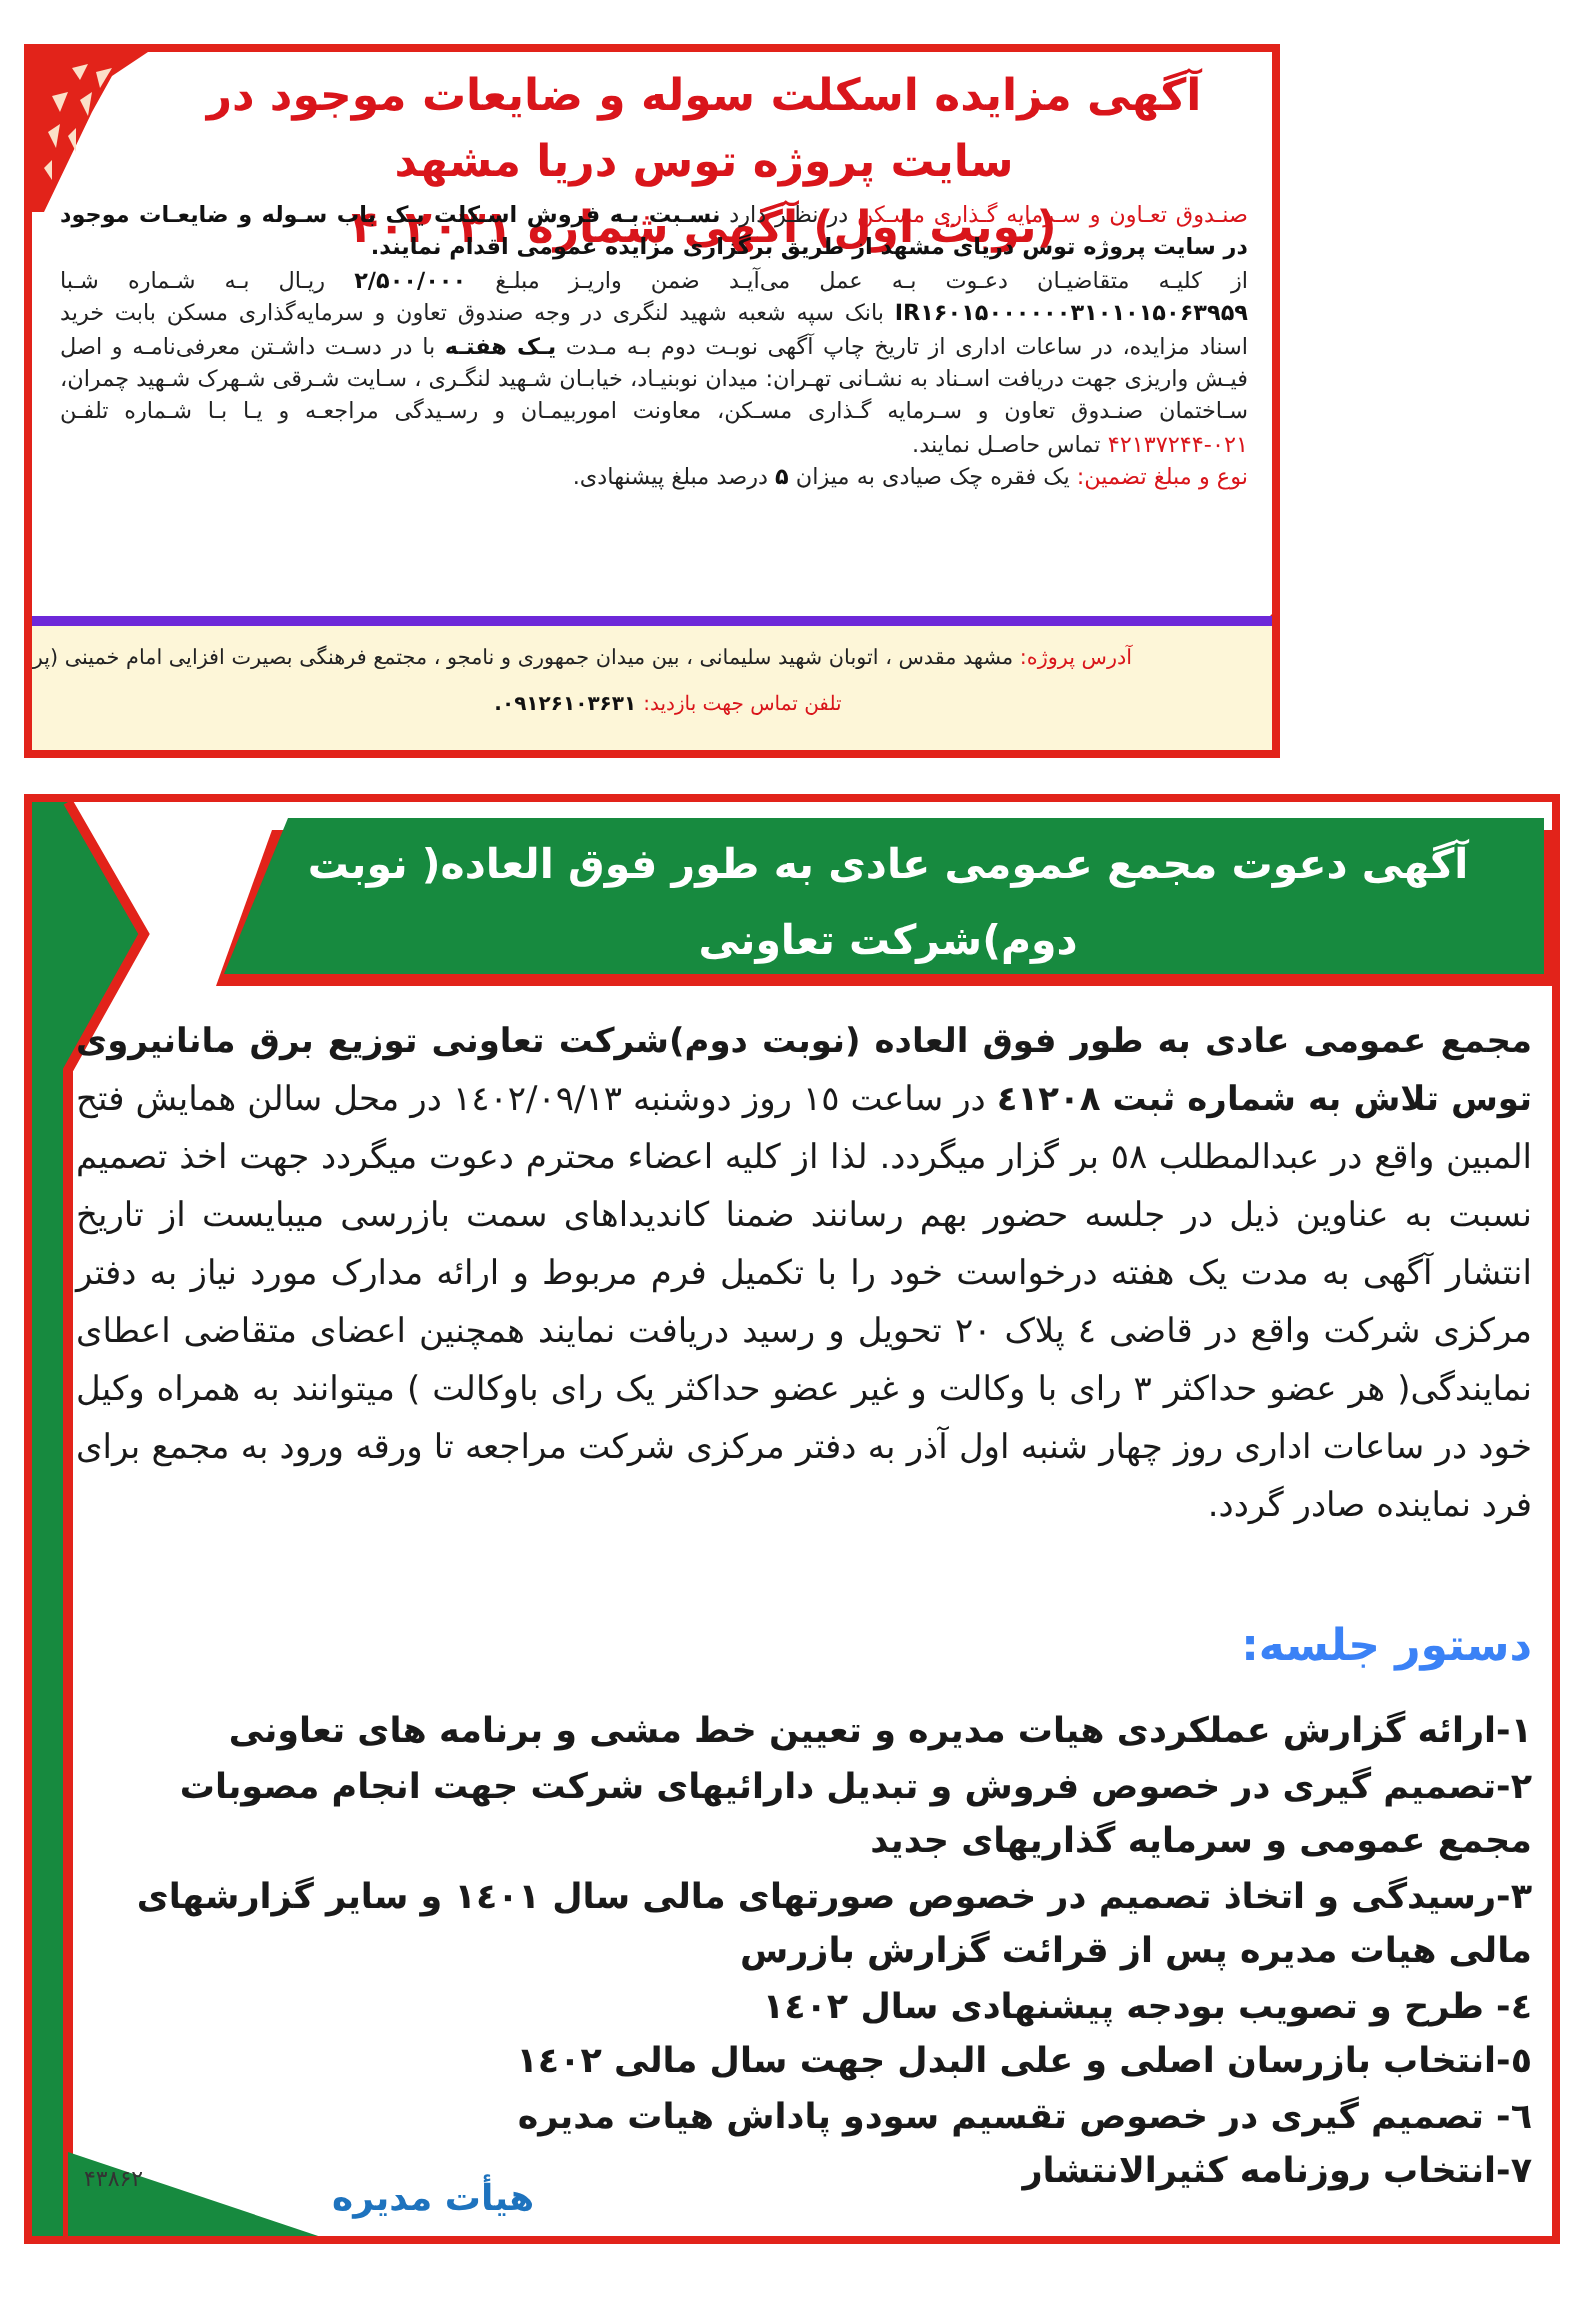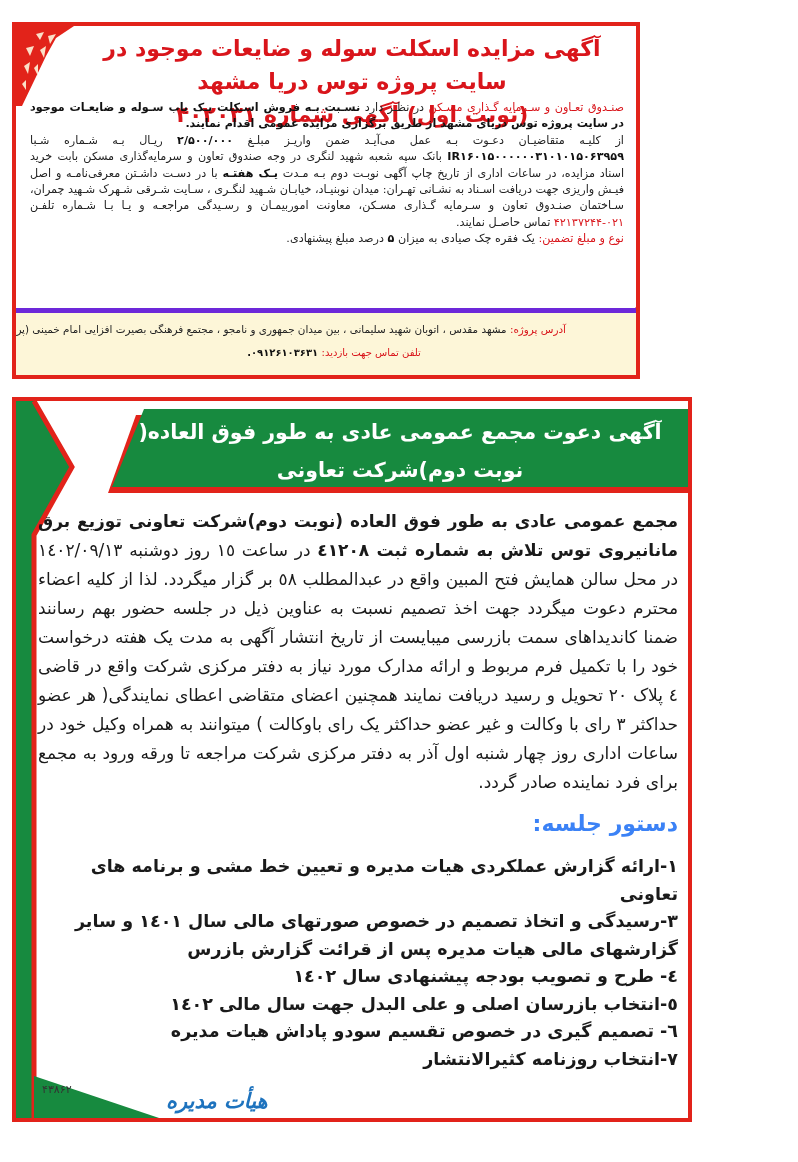--- a/index.html
+++ b/index.html
@@ -12,30 +12,30 @@
   .ad1 .title { position:absolute; left:60px; right:8px; top:6px; text-align:center; direction:rtl; color:#d9151b; font-weight:bold; font-size:22px; line-height:33px; }
   .ad1 .body { position:absolute; left:14px; right:12px; top:74px; direction:rtl; text-align:justify; font-size:11.2px; line-height:16.4px; color:#222; }
   .ad1 .body p { margin:0; }
   .ad1 .bold { font-weight:bold; color:#111; }
   .ad1 .red { color:#d9151b; font-weight:normal; }
   .ad1 .footer { position:absolute; left:0; right:0; bottom:0; height:62px; background:#fdf6d8; border-top:5px solid #6d28d9; direction:rtl; }
   .ad1 .footer .addr { position:absolute; right:70px; top:10px; font-size:10.4px; color:#222; white-space:nowrap; }
   .ad1 .footer .phone { position:absolute; left:0; right:0; top:34px; text-align:center; font-size:10px; color:#222;margin-left:16px; }
 
   
-  .ad2 { position:absolute; left:12px; top:397px; width:680px; height:725px; border:4px solid #e2231a; box-sizing:border-box; background:#fff; overflow:hidden; }
+  .ad2 { position:absolute; left:12px; top:397px; width:768px; height:725px; border:4px solid #e2231a; box-sizing:border-box; background:#fff; overflow:hidden; }
   .ad2 .deco { position:absolute; left:0; top:0; width:768px; height:725px; }
   .ad2 .banner-title { position:absolute; left:110px; right:14px; top:8px; height:82px; direction:rtl; text-align:center; color:#ffffff; font-weight:bold; font-size:20.5px; line-height:38px; padding-top:4px; }
   .ad2 .intro { position:absolute; left:22px; right:10px; top:106px; direction:rtl; text-align:justify; font-size:17px; line-height:29px; color:#1a1a1a; }
   .ad2 .intro .strong { font-weight:bold; }
   .ad2 .agenda-head { position:absolute; right:10px; top:410px; direction:rtl; color:#3b82f6; font-weight:bold; font-size:22px; }
   .ad2 .agenda { position:absolute; left:22px; right:10px; top:452px; direction:rtl; font-size:17.5px; line-height:27.5px; font-weight:bold; color:#1a1a1a; }
   .ad2 .agenda div { margin:0; }
   .ad2 .code { position:absolute; left:26px; top:682px; font-size:11px; color:#333; letter-spacing:1px; }
-  .ad2 .signature { position:absolute; left:150px; top:688px; color:#1e73be; font-weight:bold; font-size:21px; direction:rtl;font-style:italic; }
+  .ad2 .signature { position:absolute; left:150px; top:688px; color:#1e73be; font-weight:bold; font-size:18px; direction:rtl; }
 </style>
 </head>
 <body>
 
 <div class="ad1">
   <svg class="corner-tl" viewBox="0 0 58 80">
     <polygon points="0,0 58,0 40,12 30,30 18,55 6,80 0,80" fill="#e2231a"></polygon>
     <g fill="#fbe0c8">
       <polygon points="20,8 28,6 24,14"></polygon>
         <polygon points="32,10 40,8 34,18"></polygon>
@@ -102,20 +102,21 @@
   </div>
 
   <div class="intro">
     <span class="strong">مجمع عمومی عادی به طور فوق العاده (نوبت دوم)شرکت تعاونی توزیع برق مانانیروی توس تلاش به شماره ثبت ٤١٢٠٨</span><span> در ساعت ١٥ روز دوشنبه ١٤٠٢/٠٩/١٣ در محل سالن همایش فتح المبین واقع در عبدالمطلب ٥٨ بر گزار میگردد. لذا از کلیه اعضاء محترم دعوت میگردد جهت اخذ تصمیم نسبت به عناوین ذیل در جلسه حضور بهم رسانند ضمنا کاندیداهای سمت بازرسی میبایست از تاریخ انتشار آگهی به مدت یک هفته درخواست خود را با تکمیل فرم مربوط و ارائه مدارک مورد نیاز به دفتر مرکزی شرکت واقع در قاضی ٤ پلاک ٢٠ تحویل و رسید دریافت نمایند همچنین اعضای متقاضی اعطای نمایندگی( هر عضو حداکثر ٣ رای با وکالت و غیر عضو حداکثر یک رای باوکالت ) میتوانند به همراه وکیل خود در ساعات اداری روز چهار شنبه اول آذر به دفتر مرکزی شرکت مراجعه تا ورقه ورود به مجمع برای فرد نماینده صادر گردد.</span>
   </div>
 
   <div class="agenda-head">دستور جلسه:</div>
 
   <div class="agenda">
     <div>١-ارائه گزارش عملکردی هیات مدیره و تعیین خط مشی و برنامه های تعاونی</div>
+    <div>٢-تصمیم گیری در خصوص فروش و تبدیل دارائیهای شرکت جهت انجام مصوبات مجمع عمومی و سرمایه گذاریهای جدید</div>
     <div>٣-رسیدگی و اتخاذ تصمیم در خصوص صورتهای مالی سال ١٤٠١ و سایر گزارشهای مالی هیات مدیره پس از قرائت گزارش بازرس</div>
     <div>٤- طرح و تصویب بودجه پیشنهادی سال ١٤٠٢</div>
     <div>٥-انتخاب بازرسان اصلی و علی البدل جهت سال مالی ١٤٠٢</div>
     <div>٦- تصمیم گیری در خصوص تقسیم سودو پاداش هیات مدیره</div>
     <div>٧-انتخاب روزنامه کثیرالانتشار</div>
   </div>
 
   <div class="code">۴۳۸۶۲</div>
   <div class="signature">هیأت مدیره</div>
 </div>

